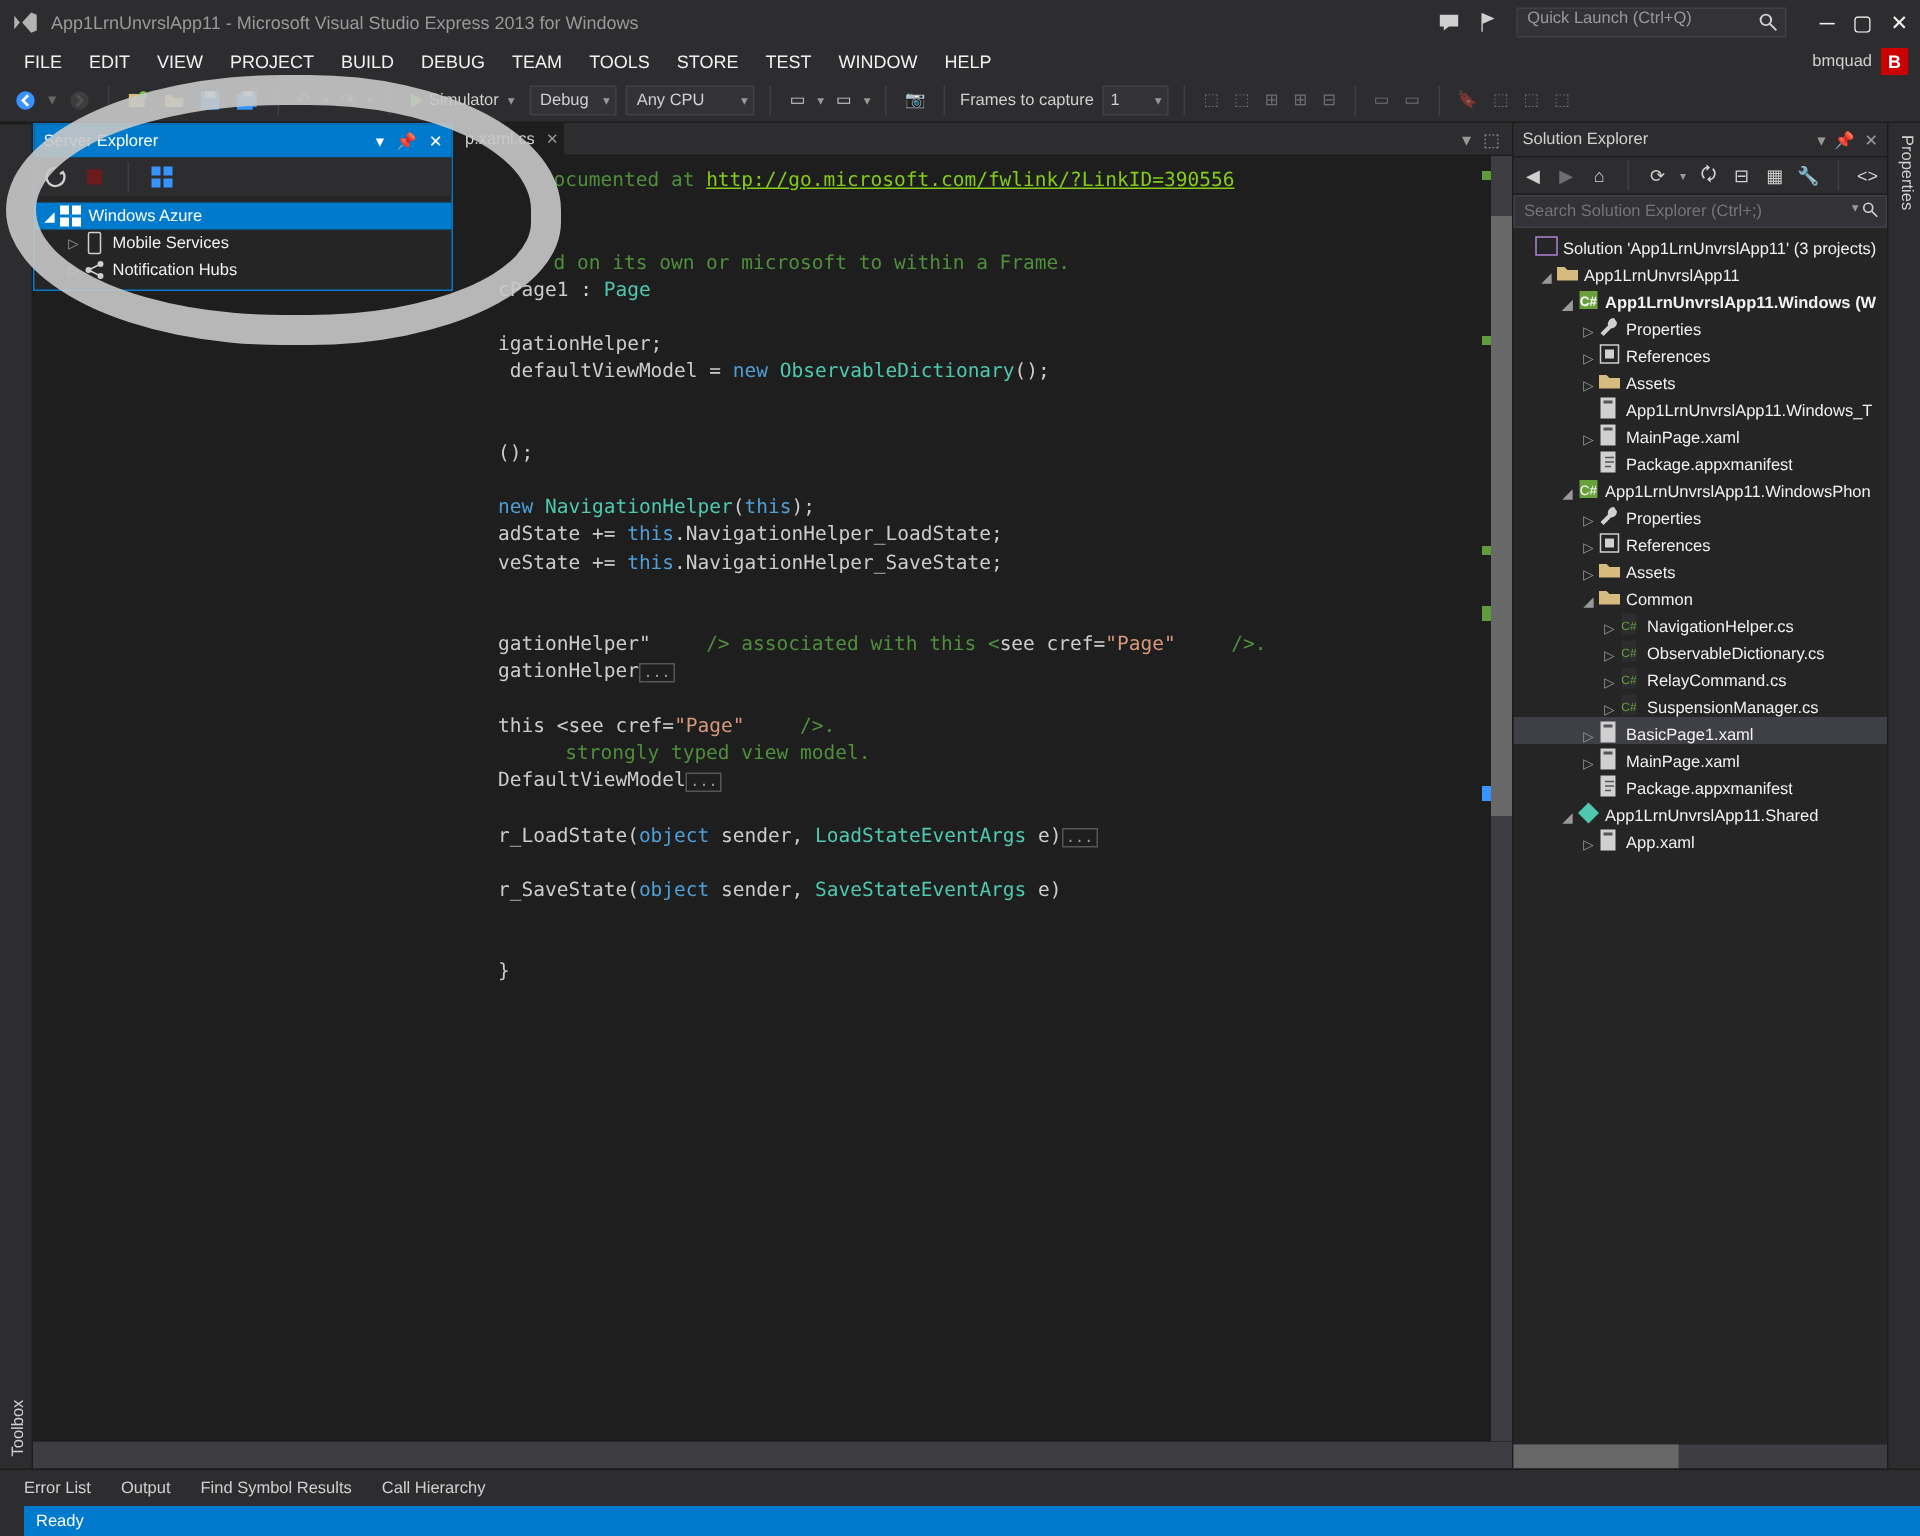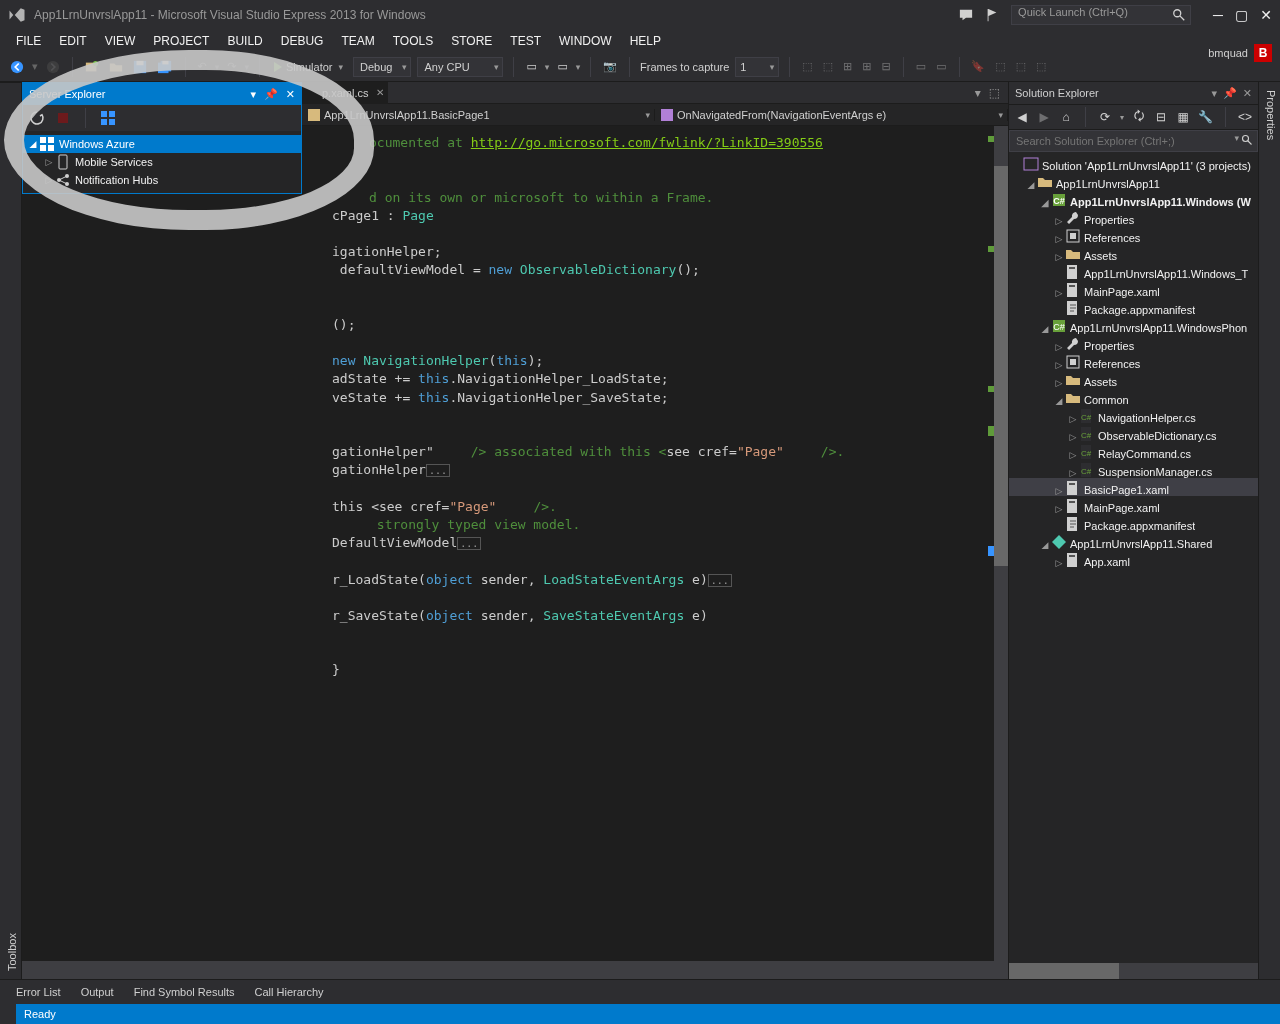--- a/index.html
+++ b/index.html
@@ -76,21 +76,21 @@
   .editor-area {
     position:absolute; left:22px; top:0; bottom:0; right:272px;
     display:flex; flex-direction:column;
   }
   .doc-tabs {
     height:22px; background:#2d2d30; display:flex; align-items:center;
     padding-left:280px; 
     border-bottom:1px solid #1c1c1c;
     position:relative;
   }
-  .doc-tab { height:22px; padding:0 20px 0 20px; background:#1e1e1e; color:#d0d0d0; display:flex; align-items:center; font-size:11px; position:relative; }
+  .doc-tab { height:22px; padding:0 20px 0 8px; background:#1e1e1e; color:#d0d0d0; display:flex; align-items:center; font-size:11px; position:relative; }
   .doc-tab .x { position:absolute; right:4px; font-size:10px; color:#999; }
   .doc-tabs .tab-controls { margin-left:auto; display:flex; gap:8px; padding-right:8px; color:#999; }
   .nav-bar {
     height:22px; background:#252526; display:flex; align-items:center;
     border-bottom:1px solid #1c1c1c;
     padding-left:280px;
   }
   .nav-bar .combo { flex:1; display:flex; align-items:center; padding:0 16px 0 6px; font-size:11px; color:#d0d0d0; border-right:1px solid #1c1c1c; position:relative; }
   .nav-bar .combo::after { content:"▾"; position:absolute; right:4px; font-size:9px; color:#999; }
   .nav-bar .nbicon { width:12px; height:12px; margin-right:4px; display:inline-block; }
@@ -198,21 +198,21 @@
           <line x1="9" y1="9" x2="14" y2="14" stroke="#d0d0d0" stroke-width="1.5"></line>
         </svg>
     </div>
     <div class="winctrl">
       <span>─</span>
       <span>▢</span>
       <span>✕</span>
     </div>
   </div>
 </div>
-<div class="user-account" style="position:absolute;top:44px;right:8px;">
+<div class="user-account" style="position:absolute;top:32px;right:8px;">
   <span style="font-size:11px;color:#d0d0d0;">bmquad</span>
   <div class="user-badge">B</div>
 </div>
 
 <div class="menubar" id="menubar">
     <div class="menu-item">FILE</div>
     <div class="menu-item">EDIT</div>
     <div class="menu-item">VIEW</div>
     <div class="menu-item">PROJECT</div>
     <div class="menu-item">BUILD</div>
@@ -324,34 +324,20 @@
     <div class="doc-tabs">
       <div class="doc-tab">
         <span>p.xaml.cs</span>
         <span class="x">✕</span>
       </div>
       <div class="tab-controls">
         <span>▾</span>
         <span>⬚</span>
       </div>
     </div>
-    <div class="nav-bar">
-      <div class="combo">
-        <span class="nbicon"><svg viewBox="0 0 12 12">
-              <rect width="12" height="12" fill="#d7ba7d"></rect>
-            </svg></span>
-        <span>App1LrnUnvrslApp11.BasicPage1</span>
-      </div>
-      <div class="combo">
-        <span class="nbicon"><svg viewBox="0 0 12 12">
-              <rect width="12" height="12" fill="#b180d7"></rect>
-            </svg></span>
-        <span>OnNavigatedFrom(NavigationEventArgs e)</span>
-      </div>
-    </div>
     <div class="code-area">
       <div class="code" id="code"><span class="c-comment">ocumented at </span><span class="c-link">http://go.microsoft.com/fwlink/?LinkID=390556</span>
 
 
 <span class="c-comment">d on its own or microsoft to within a Frame.</span>
 <span class="c-normal">cPage1 : </span><span class="c-type">Page</span>
 
 <span class="c-normal">igationHelper;</span>
 <span class="c-normal"> defaultViewModel = </span><span class="c-keyword">new </span><span class="c-type">ObservableDictionary</span><span class="c-normal">();</span>
 

